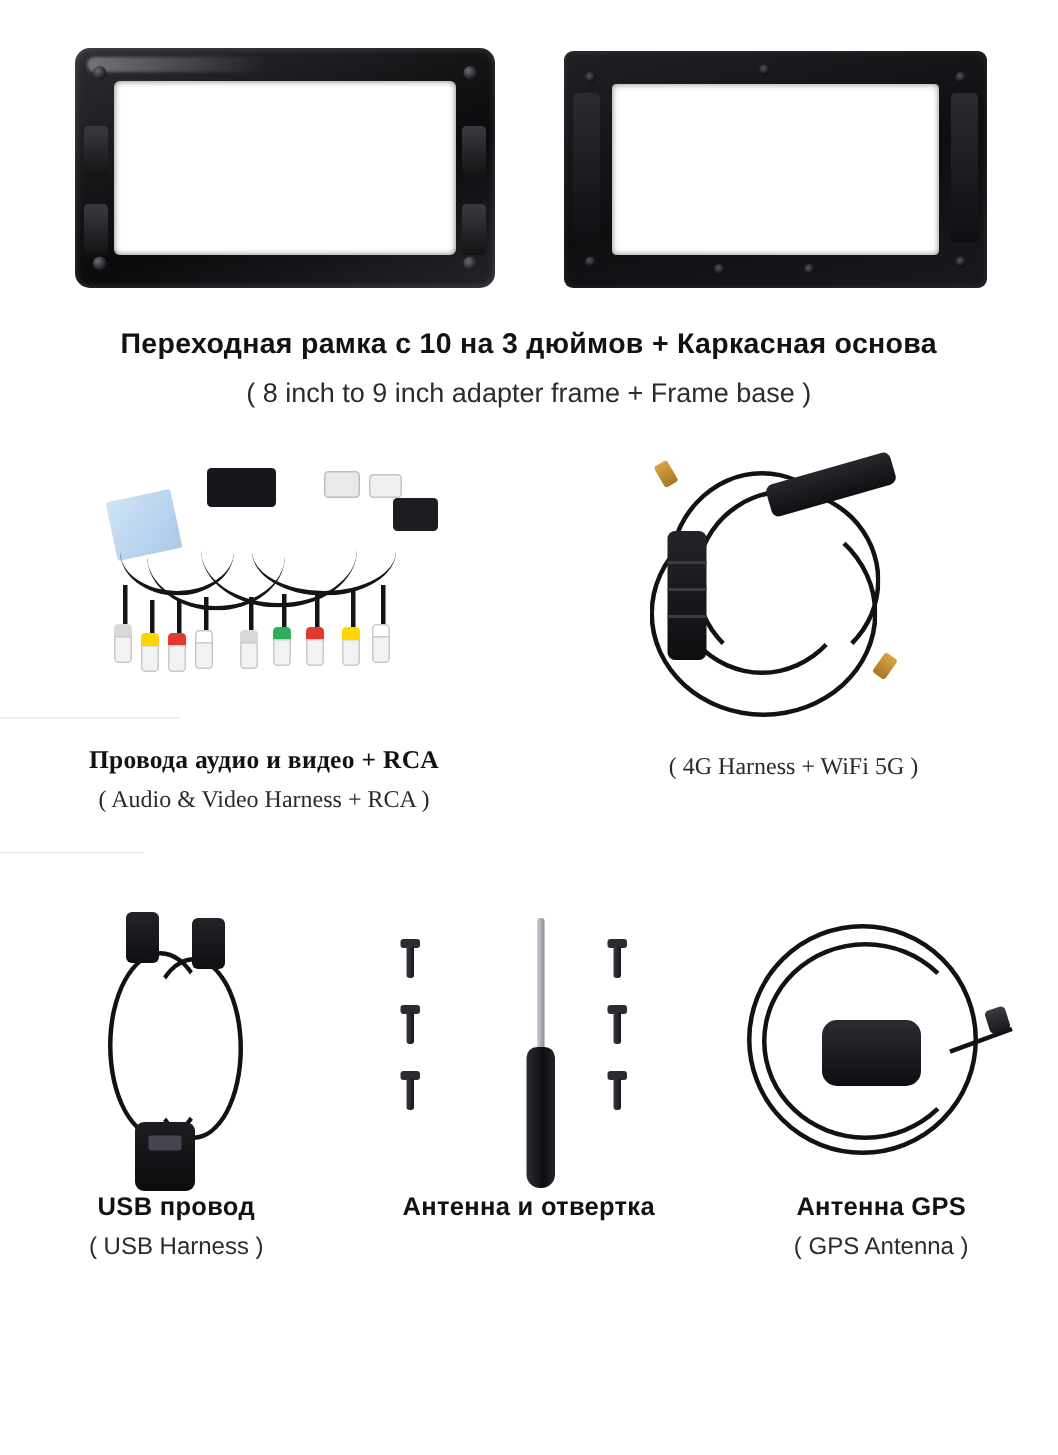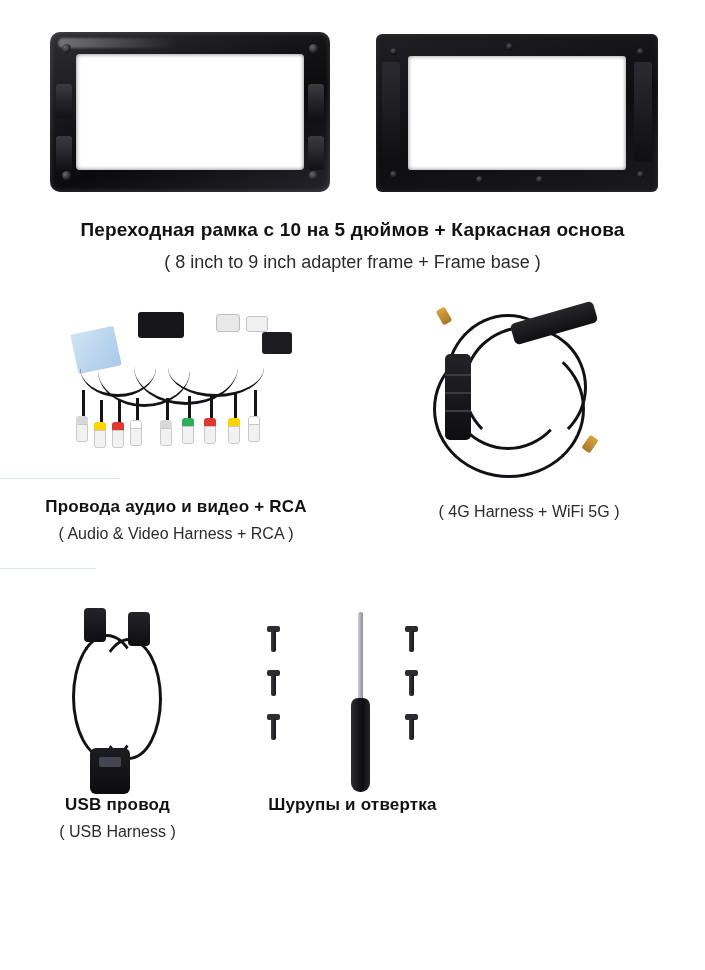--- a/index.html
+++ b/index.html
@@ -148,20 +148,21 @@
   .caption-ru.small { font-size: 17px; }
   .caption-en.small { font-size: 16px; margin-top: 6px; }
 
   .frames-caption { margin-top: 18px; }
 
   
   .section-two {
     position: relative;
     width: 705px;
     height: 290px;
+    font-family: Liberation Serif, serif;
   }
   .col-half {
     position: absolute;
     top: 0;
     width: 352px;
     height: 290px;
   }
   .col-half.left { left: 0; }
   .col-half.right { left: 353px; }
   .art-area {
@@ -474,21 +475,21 @@
         <span class="hole h3"></span>
         <span class="hole h4"></span>
         <span class="hole h5"></span>
         <span class="hole h6"></span>
         <span class="hole h7"></span>
       </div>
 
     </div>
 
     <div class="caption-block frames-caption">
-      <div class="caption-ru">Переходная рамка с 10 на 5 дюймов + Каркасная основа</div>
+      <div class="caption-ru">Переходная рамка с 10 на 3 дюймов + Каркасная основа</div>
       <div class="caption-en">( 8 inch to 9 inch adapter frame + Frame base )</div>
     </div>
   </div>
 
   <div class="section-two">
     <div class="hairline" style="top:178px; width:120px; left:0;"></div>
     <div class="hairline" style="top:268px; width:96px; left:0;"></div>
 
     <div class="col-half left">
       <div class="art-area">
@@ -627,20 +628,35 @@
               <span class="head"></span>
               <span class="body2"></span>
             </span>
           <span class="screw s6">
               <span class="head"></span>
               <span class="body2"></span>
             </span>
         </div>
       </div>
       <div class="cap3 caption-block">
-        <div class="caption-ru small">Шурупы и отвертка</div>
+        <div class="caption-ru small">Антенна и отвертка</div>
       </div>
     </div>
 
+    <div class="col-third c3">
+      <div class="art3">
+        <div class="gps">
+          <span class="ring"></span>
+          <span class="ring2"></span>
+          <span class="puck"></span>
+          <span class="lead"></span>
+          <span class="conn"></span>
+        </div>
+      </div>
+      <div class="cap3 caption-block">
+        <div class="caption-ru small">Антенна GPS</div>
+        <div class="caption-en small">( GPS Antenna )</div>
+      </div>
+    </div>
 
   </div>
 
 </div>
 
 </body></html>

